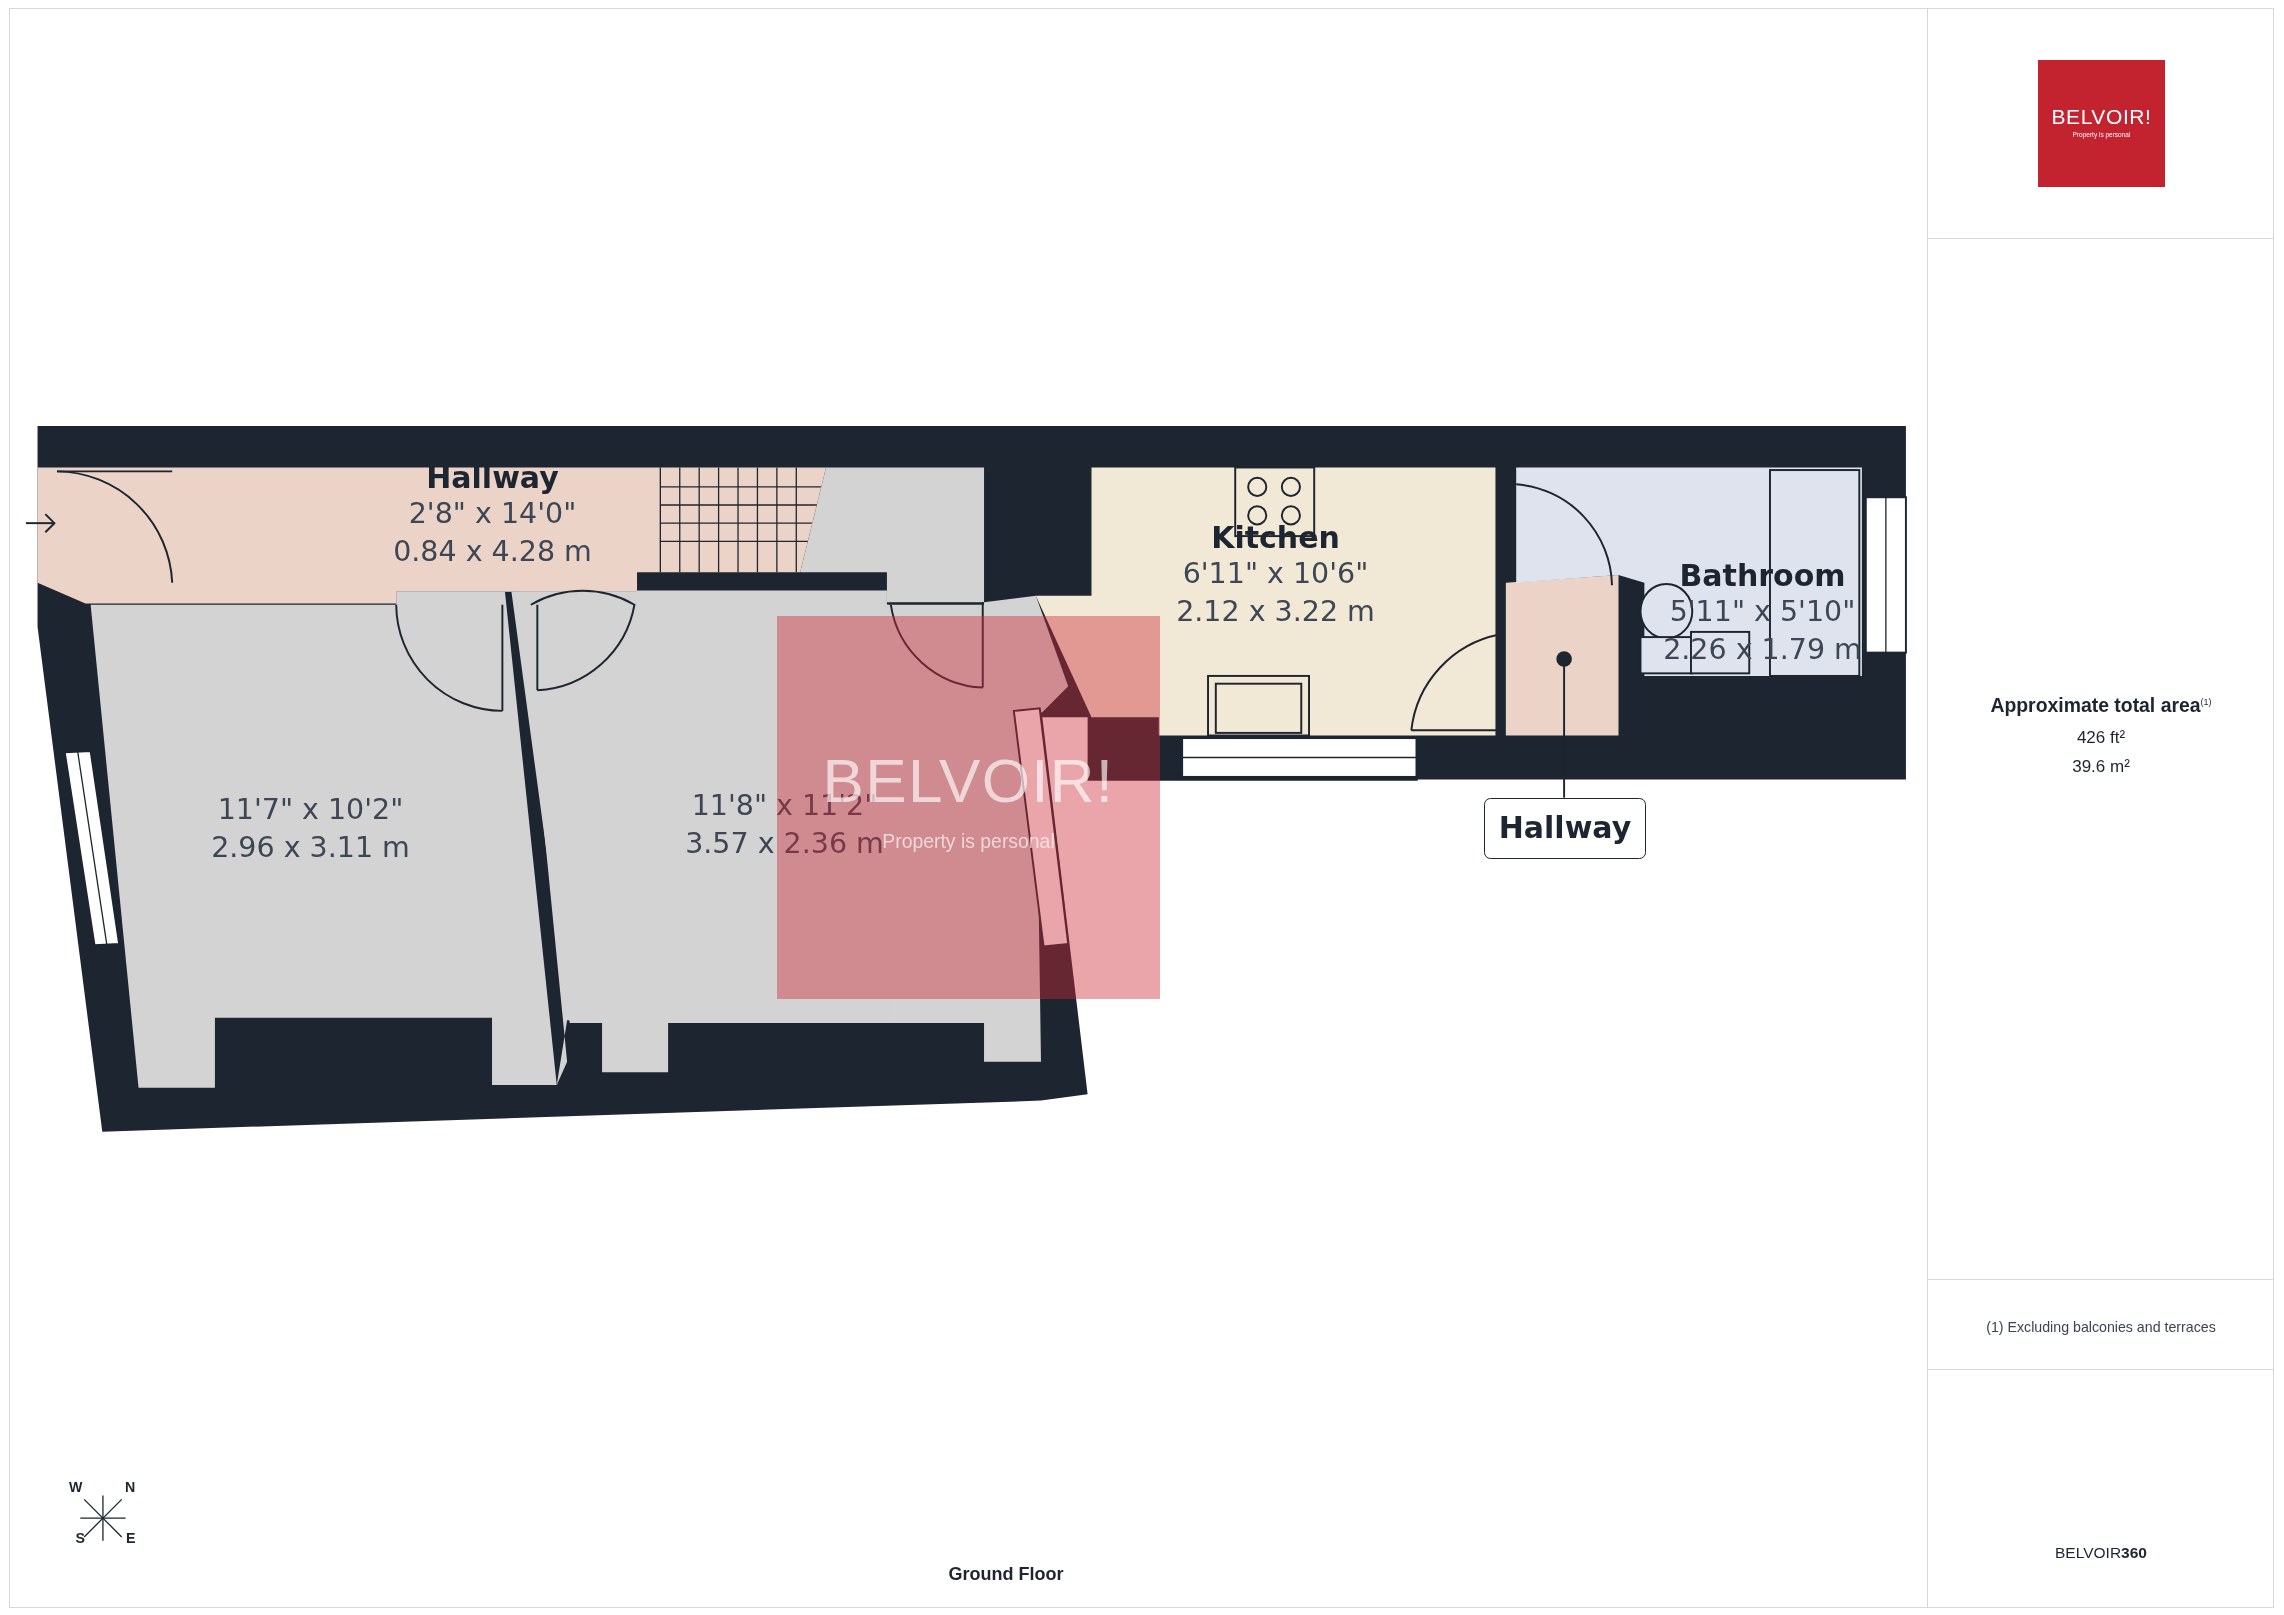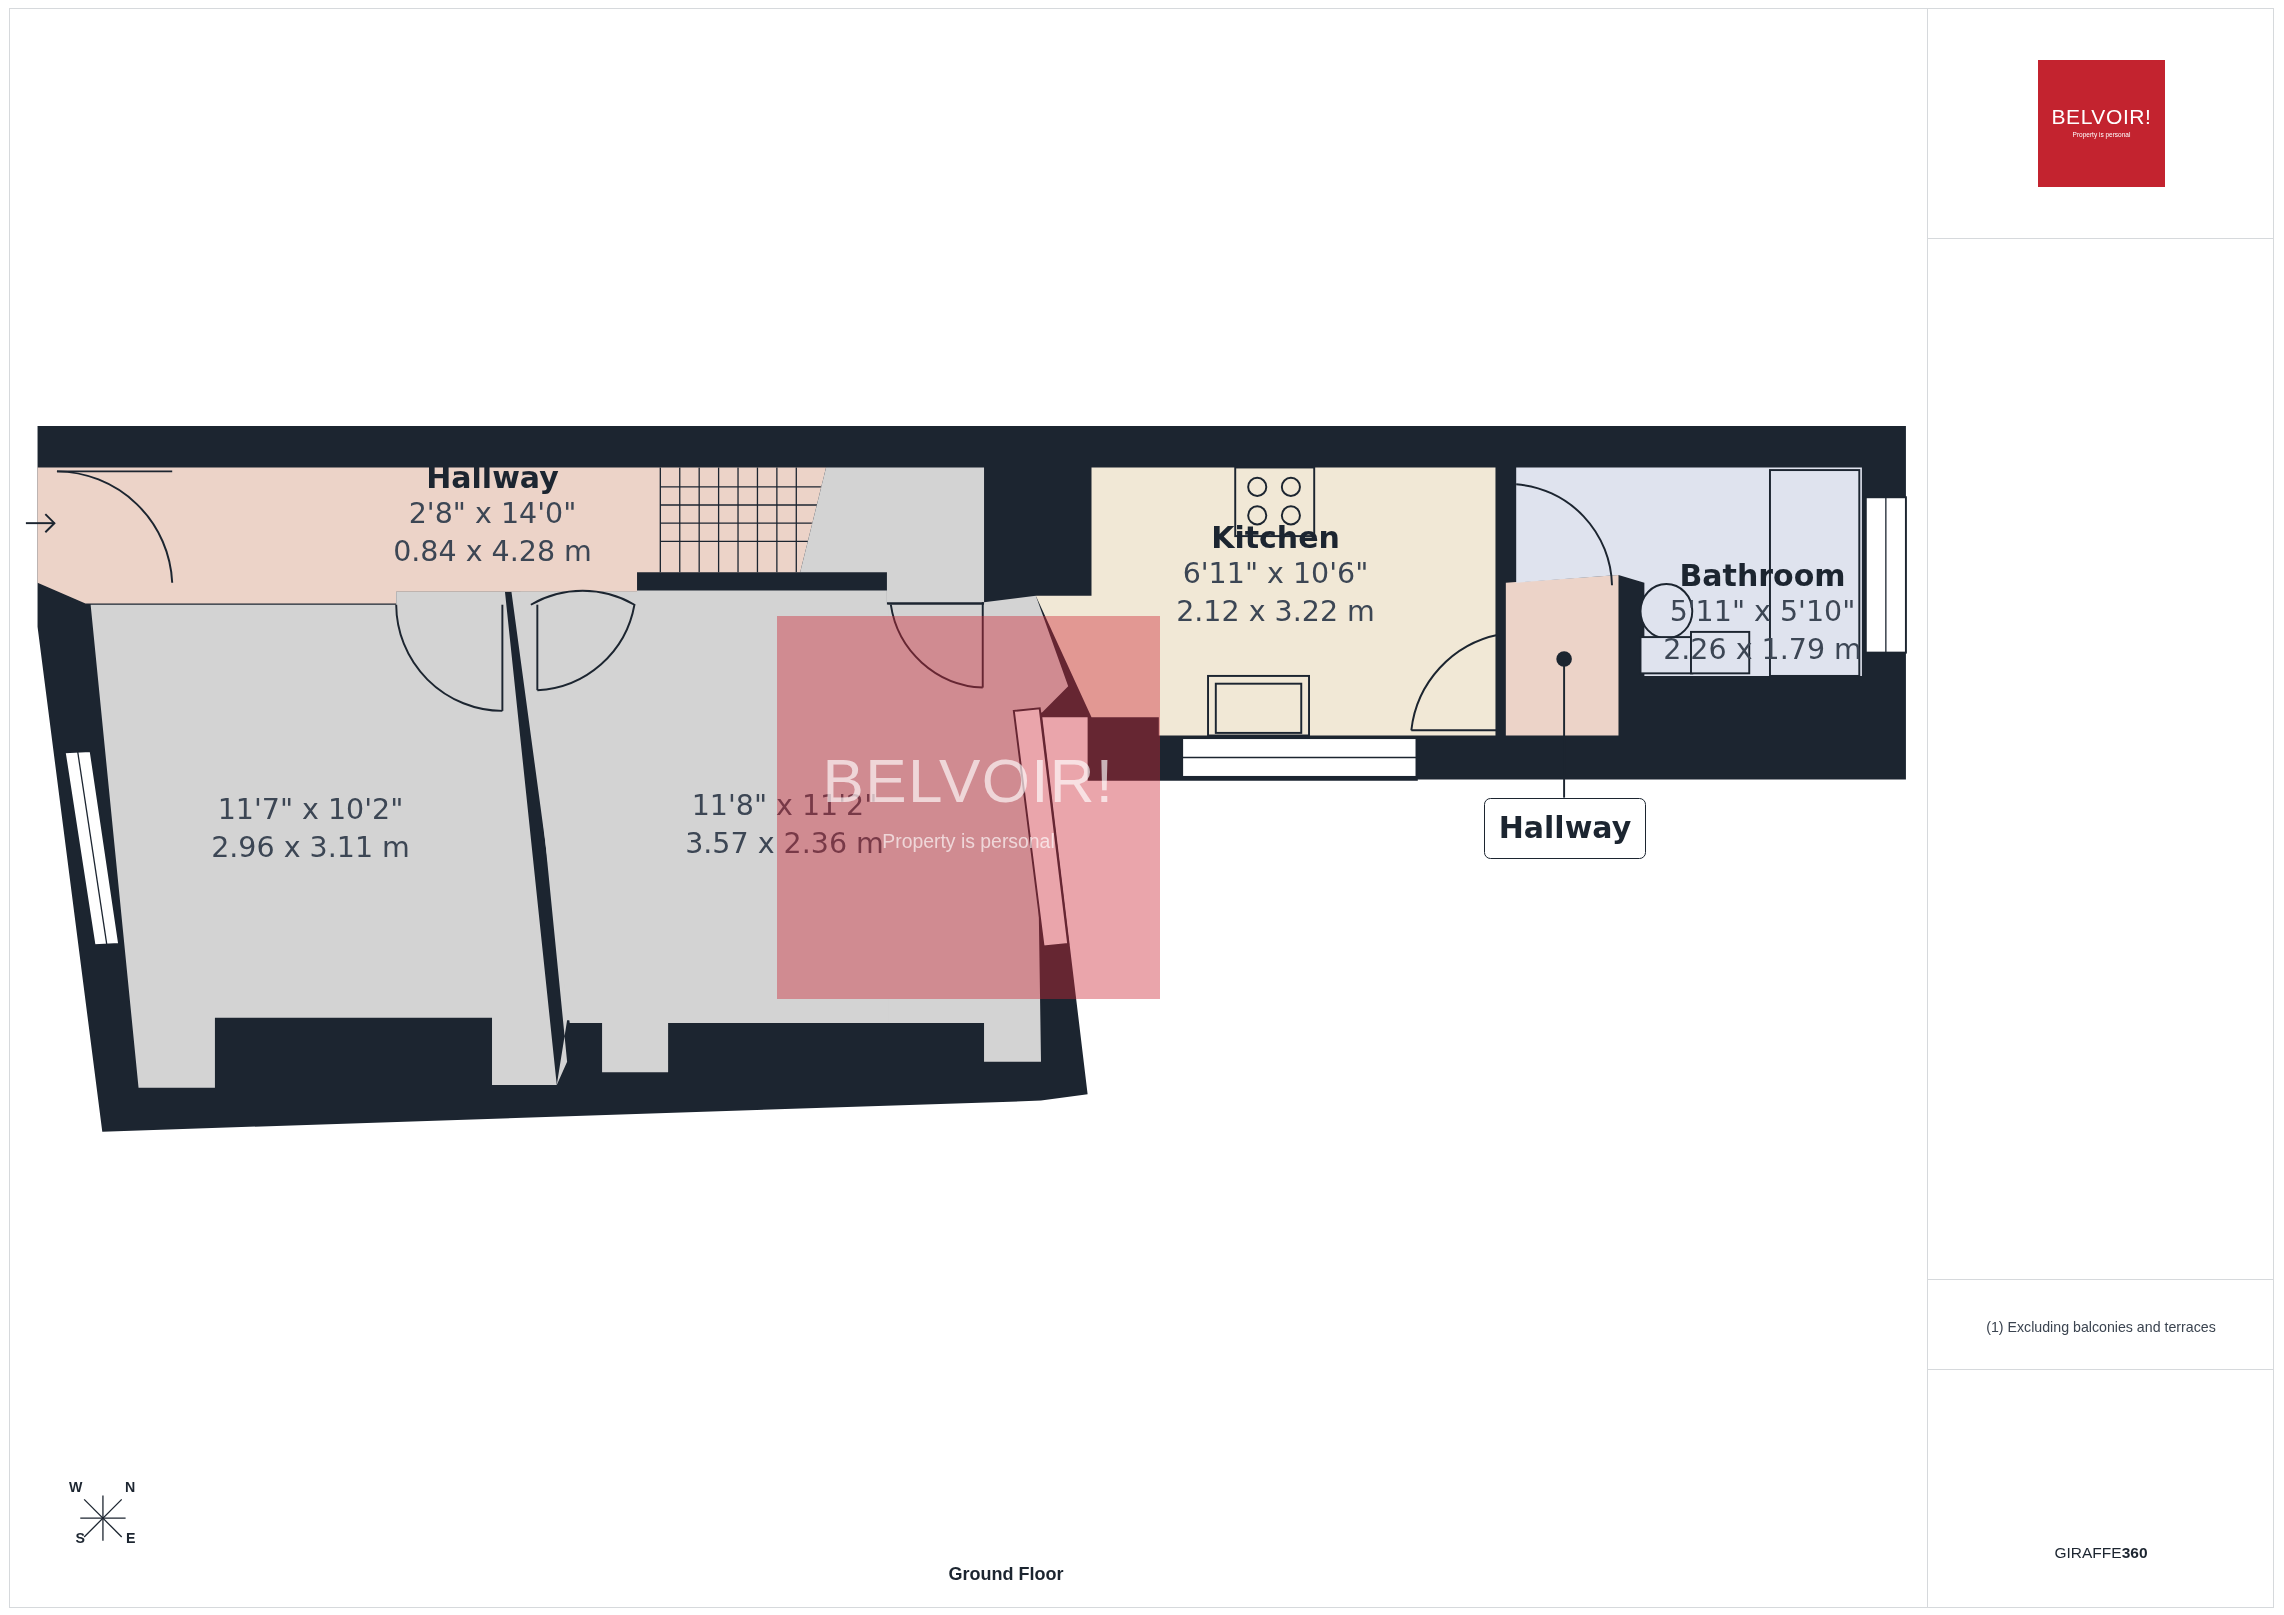--- a/index.html
+++ b/index.html
@@ -174,18 +174,23 @@
 </div>
 
 <div class="floor-label">Ground Floor</div>
 
 <div class="sidebar">
   <div class="logo">
     <div class="name">BELVOIR!</div>
     <div class="tag">Property is personal</div>
   </div>
   <div class="sb-div" style="top:230px;"></div>
+  <div class="area-block">
+    <div class="area-title"><span>Approximate total area</span><sup>(1)</sup></div>
+    <div class="area-val">426 ft²</div>
+    <div class="area-val2">39.6 m²</div>
+  </div>
   <div class="sb-div" style="top:1271px;"></div>
   <div class="footnote">(1) Excluding balconies and terraces</div>
   <div class="sb-div" style="top:1361px;"></div>
-  <div class="brand360"><span>GIRAFFE</span><b>360</b></div>
+  <div class="brand360"><span>BELVOIR</span><b>360</b></div>
 </div>
 
 
 </body></html>

